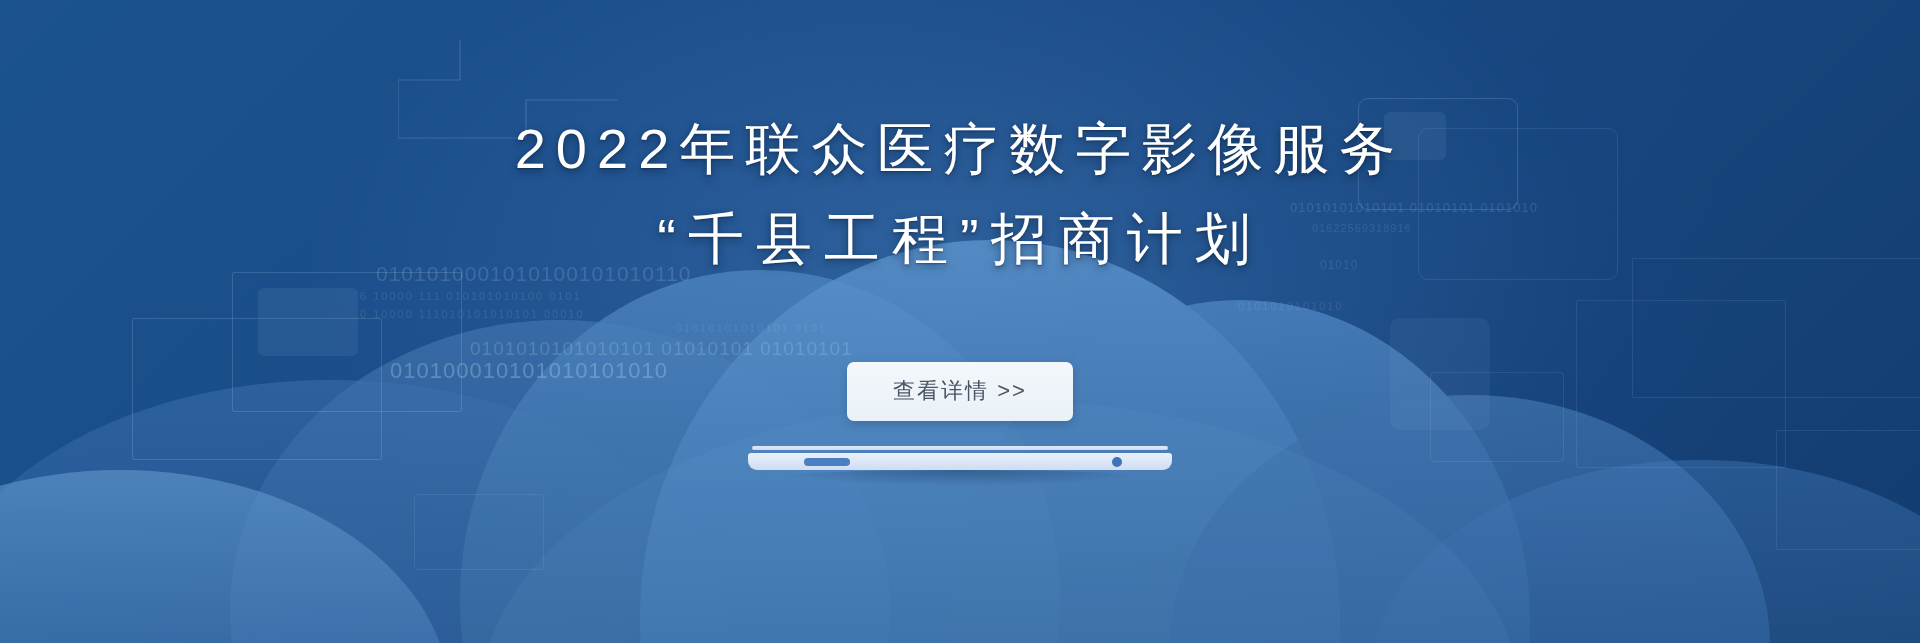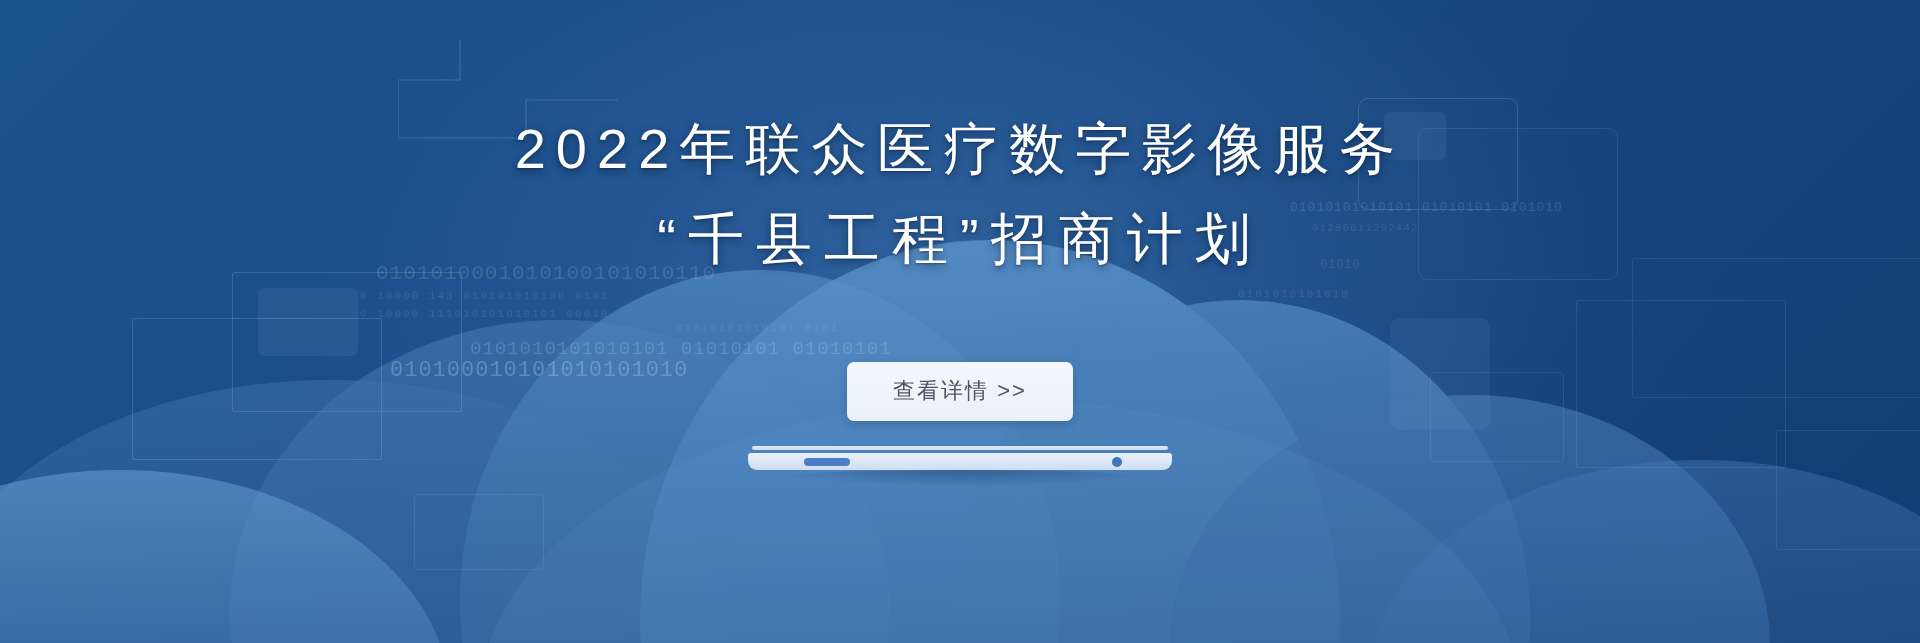--- a/index.html
+++ b/index.html
@@ -51,32 +51,32 @@
 
   
   .stepline {
     position: absolute;
     pointer-events: none;
   }
 
   
   .binary {
     position: absolute;
-    font-family: Liberation Mono, monospace;
+    font-family: Liberation Sans, sans-serif;
     color: rgba(205,226,246,0.20);
     white-space: nowrap;
     letter-spacing: 1px;
     user-select: none;
     pointer-events: none;
   }
   .binary.b1 { left: 358px; top: 262px; font-size: 21px; color: rgba(205,226,246,0.17); margin-left: 18px; }
   .binary.b2 { left: 360px; top: 290px; font-size: 11px; color: rgba(205,226,246,0.13); letter-spacing: 2px;}
   .binary.b3 { left: 360px; top: 308px; font-size: 11px; color: rgba(205,226,246,0.13); letter-spacing: 2px;}
   .binary.b4 { left: 676px; top: 322px; font-size: 11px; color: rgba(205,226,246,0.12); letter-spacing: 2px;}
-  .binary.b5 { left: 1238px; top: 288px; font-size: 11px; color: rgba(205,226,246,0.12); letter-spacing: 2px;}
+  .binary.b5 { left: 1238px; top: 300px; font-size: 11px; color: rgba(205,226,246,0.12); letter-spacing: 2px;}
   .binary.b6 { left: 470px; top: 338px; font-size: 19px; color: rgba(215,233,250,0.19); }
   .binary.b7 { left: 390px; top: 358px; font-size: 22px; color: rgba(222,238,252,0.26); text-align: right; }
   .binary.b8 { left: 1290px; top: 200px; font-size: 13px; color: rgba(205,226,246,0.15); }
   .binary.b9 { left: 1312px; top: 222px; font-size: 11px; color: rgba(205,226,246,0.12); }
   .binary.b10{ left: 1320px; top: 258px; font-size: 12px; color: rgba(205,226,246,0.12); }
 
   
   .clouds {
     position: absolute;
     left: 0;
@@ -253,28 +253,28 @@
   <div class="rect rounded" style="left:1358px; top:98px; width:160px; height:112px;"></div>
   <div class="rect rounded faint" style="left:1418px; top:128px; width:200px; height:152px;"></div>
   <div class="rect fill" style="left:1384px; top:112px; width:62px; height:48px;"></div>
   <div class="rect fill soft" style="left:1390px; top:318px; width:100px; height:112px; border-radius:10px;"></div>
   <div class="rect faint" style="left:1430px; top:372px; width:134px; height:90px; border-radius:4px;"></div>
   <div class="rect faint" style="left:1576px; top:300px; width:210px; height:168px;"></div>
   <div class="rect faint" style="left:1632px; top:258px; width:300px; height:140px;"></div>
   <div class="rect faint" style="left:1776px; top:430px; width:160px; height:120px;"></div>
 
   <div class="binary b1">0101010001010100101010110</div>
-  <div class="binary b2">0 10000 143        010101010100   0101</div>
+  <div class="binary b2">6 10000 111        010101010100   0101</div>
   <div class="binary b3">0 10000 111010101010101 00010</div>
   <div class="binary b4">01010101010101 0101</div>
   <div class="binary b5">0101010101010</div>
   <div class="binary b6">0101010101010101  01010101  01010101</div>
   <div class="binary b7">010100010101010101010</div>
   <div class="binary b8">01010101010101 01010101 0101010</div>
-  <div class="binary b9">01286611292442</div>
+  <div class="binary b9">01622569318916</div>
   <div class="binary b10">01010</div>
 
   <div class="content">
 
     <div class="title-wrap">
       <div class="title-line first">2022年联众医疗数字影像服务</div>
       <div class="title-line second">“千县工程”招商计划</div>
     </div>
 
     <div class="cta-wrap">

